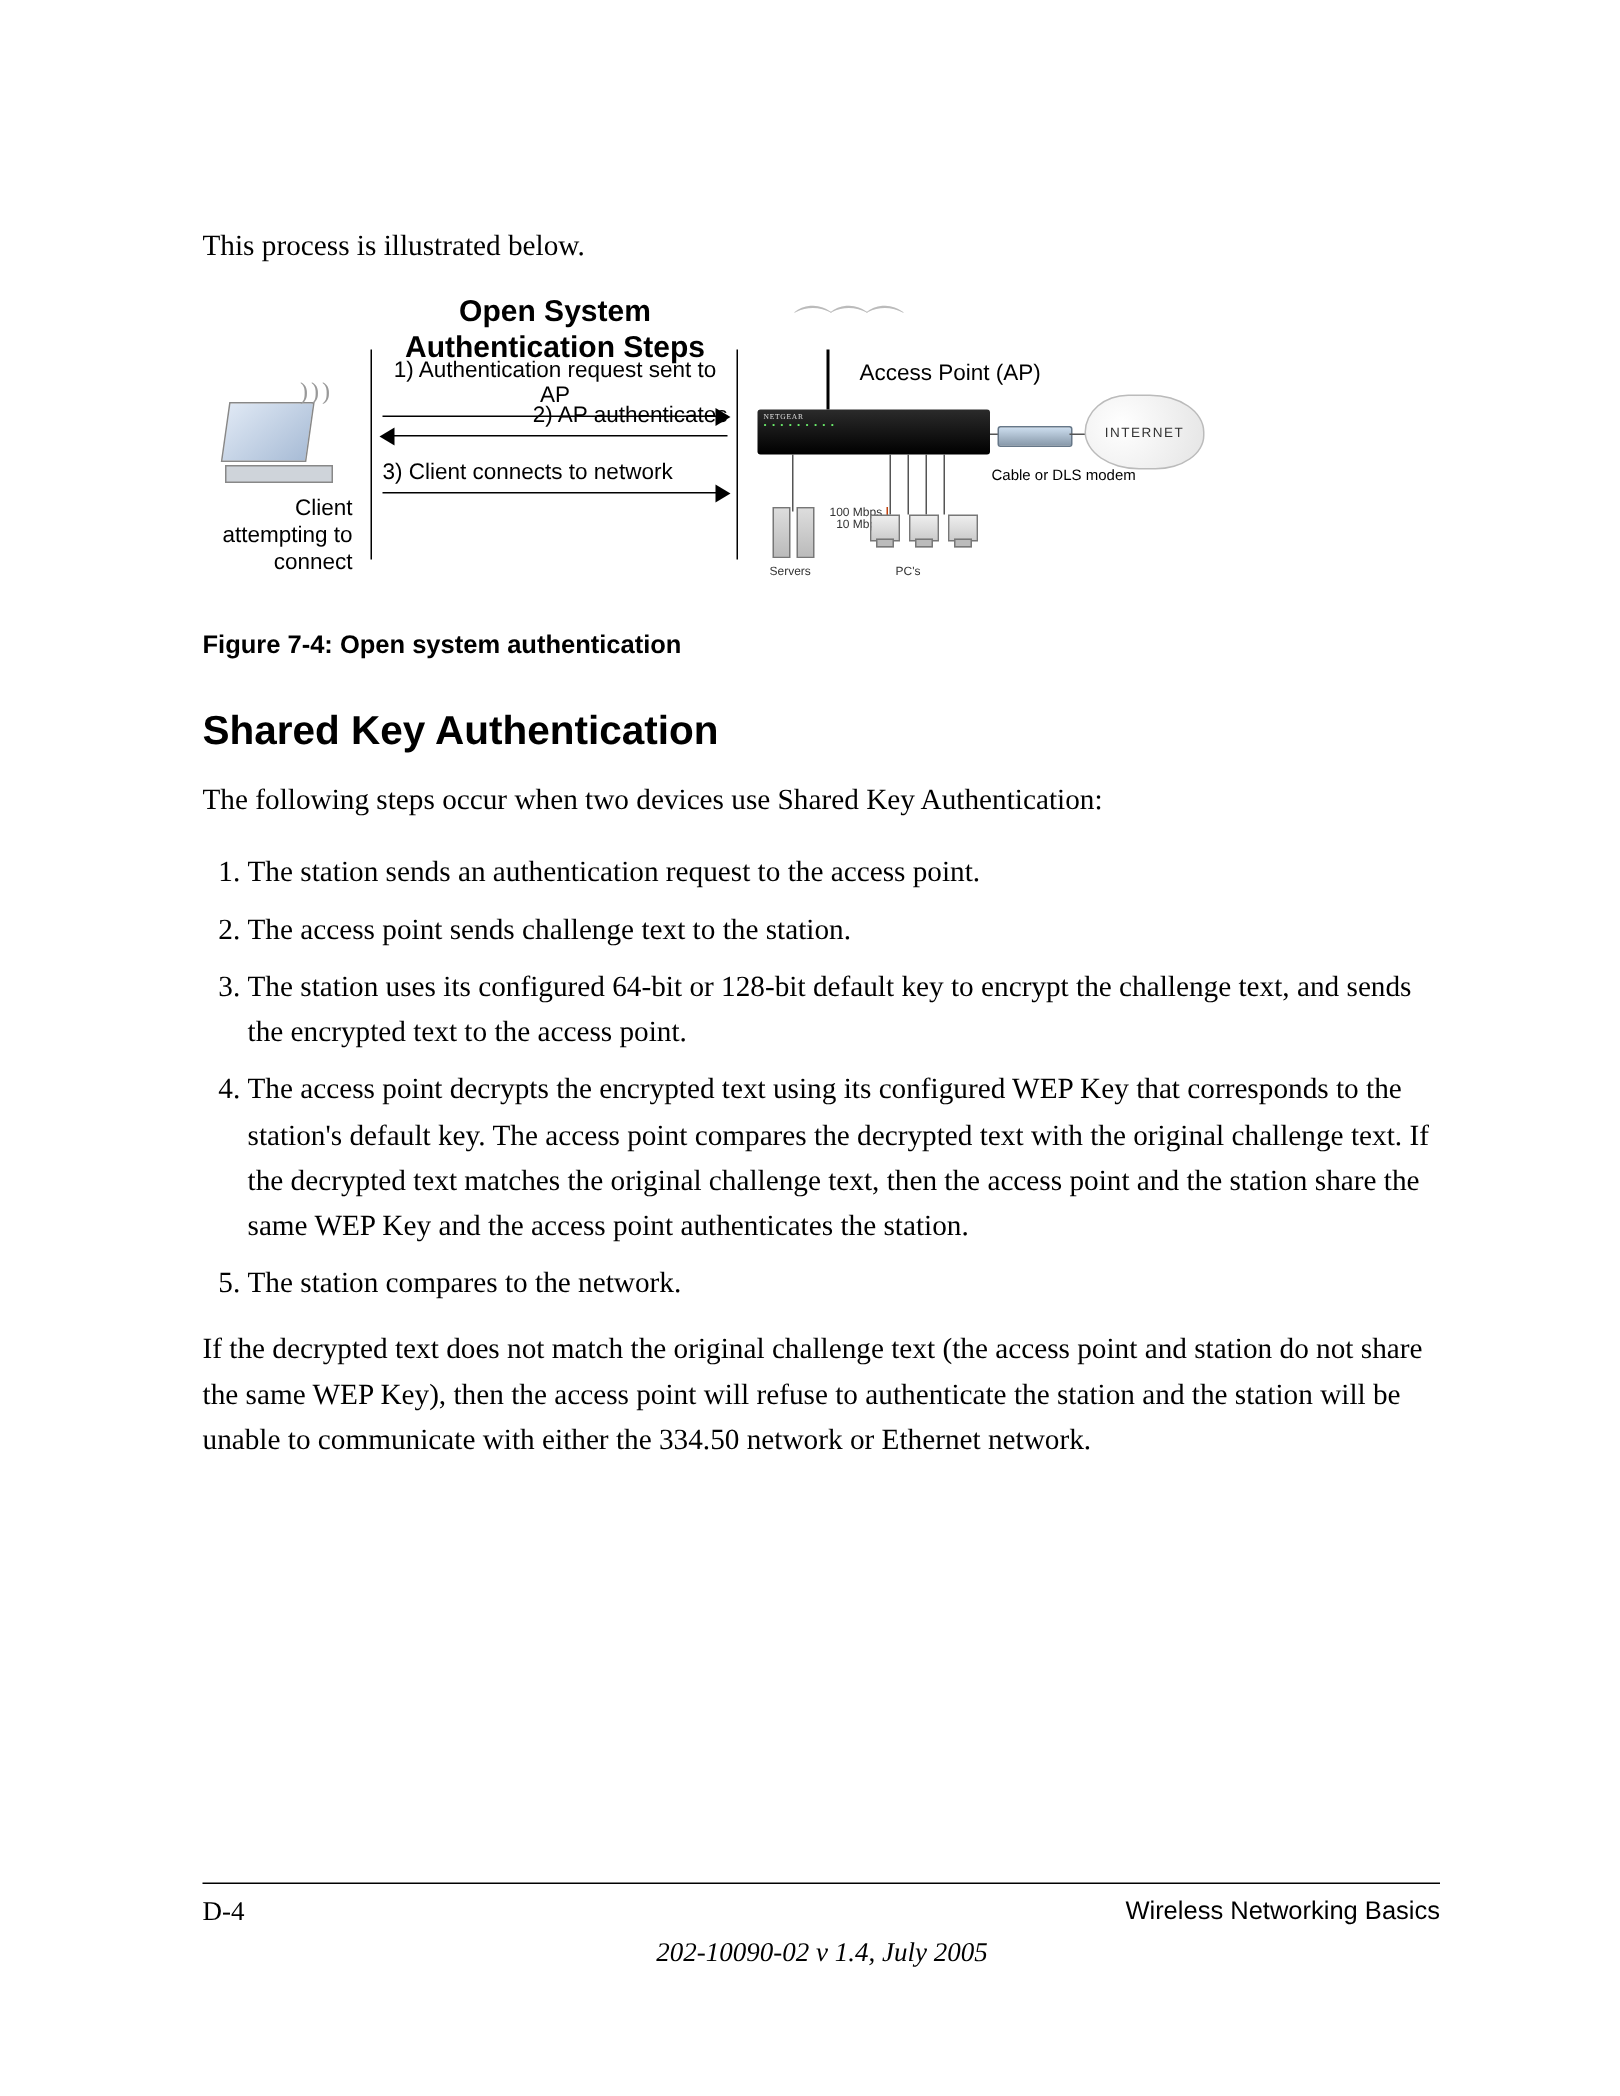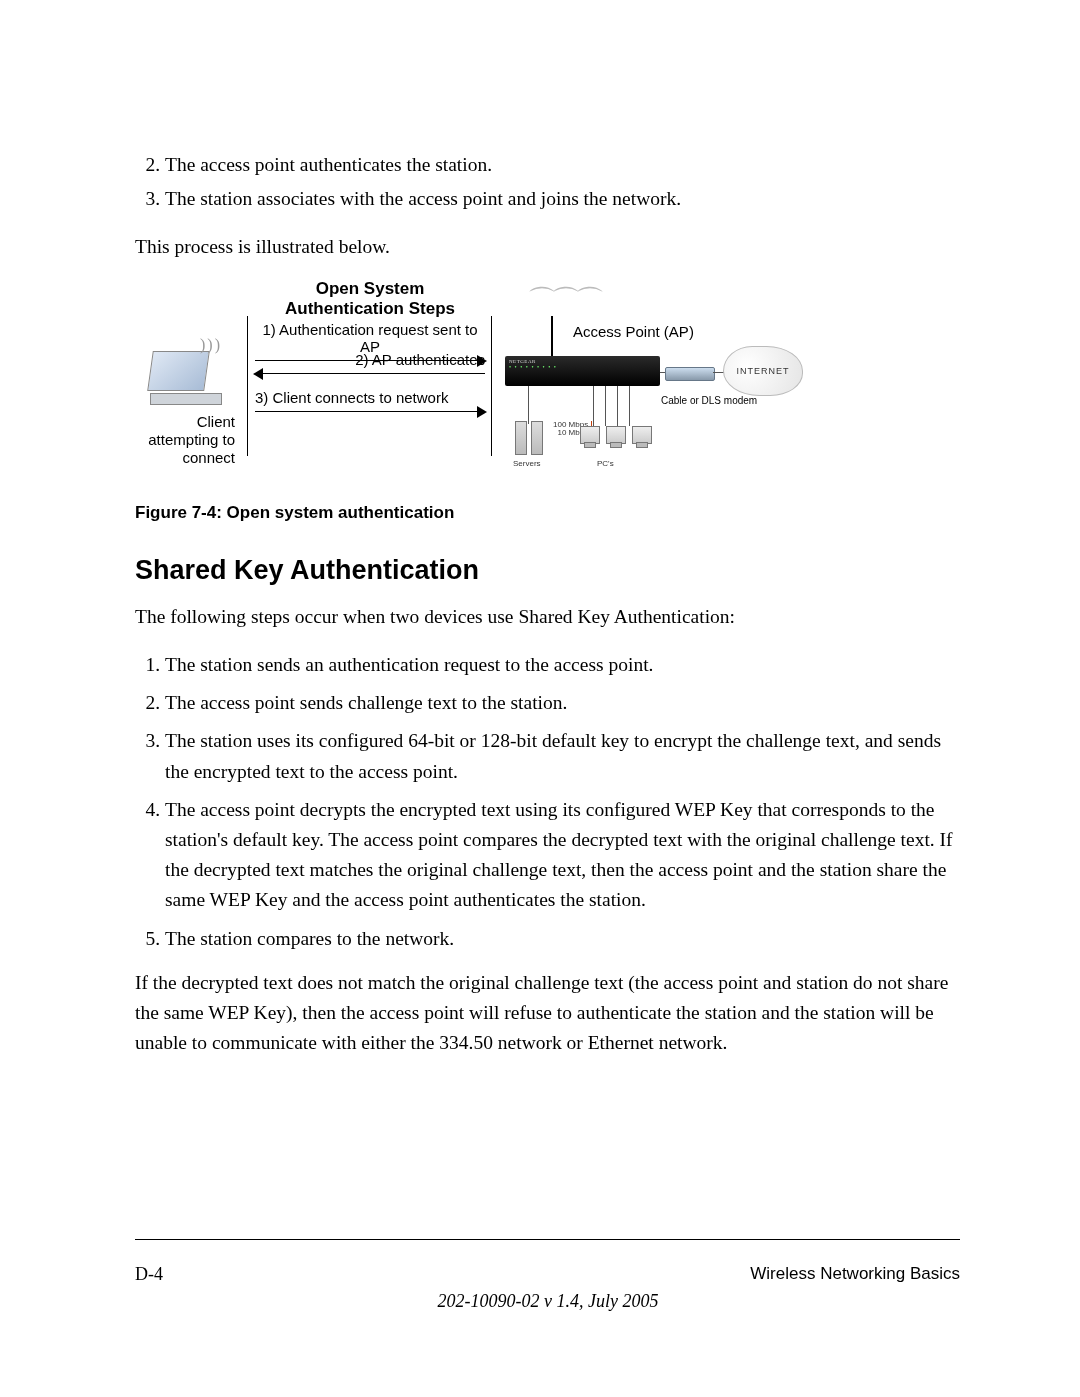--- a/index.html
+++ b/index.html
@@ -43,21 +43,21 @@
     height: 200px;
   }
   .fig-title {
     position: absolute;
     left: 130px;
     top: -2px;
     width: 210px;
     text-align: center;
     font-family: Arial, Helvetica, sans-serif;
     font-weight: bold;
-    font-size: 17px;
+    font-size: 20px;
     line-height: 1.2;
   }
   .client-label {
     position: absolute;
     left: 0;
     top: 132px;
     width: 100px;
     font-family: Liberation Sans, sans-serif;
     font-size: 15px;
     line-height: 1.2;
@@ -286,21 +286,21 @@
     font-weight: bold;
     font-size: 27px;
     margin: 0 0 16px 0;
   }
   .footer {
     position: absolute;
     left: 135px;
     right: 120px;
     bottom: 112px;
     border-top: 1.5px solid #000;
-    padding-top: 24px;
+    padding-top: 8px;
     font-size: 18px;
     display: flex;
     justify-content: space-between;
     font-family: "Times New Roman", Times, serif;
   }
   .footer .right { font-family: Arial, Helvetica, sans-serif; font-size: 17px;}
   .docnum {
     position: absolute;
     left: 0;
     right: 0;
@@ -309,24 +309,20 @@
     font-style: italic;
     font-size: 18px;
     padding-left: 16px;
   }
 </style>
 </head>
 <body>
 
 <div class="page">
 
-  <ol class="body-list" start="2">
-    <li>The access point authenticates the station.</li>
-    <li>The station associates with the access point and joins the network.</li>
-  </ol>
 
   <p class="body">This process is illustrated below.</p>
 
   <div class="figure">
     <div class="fig-title">Open System Authentication Steps</div>
 
     <div class="laptop">
       <div class="screen"></div>
       <div class="base"></div>
     </div>

